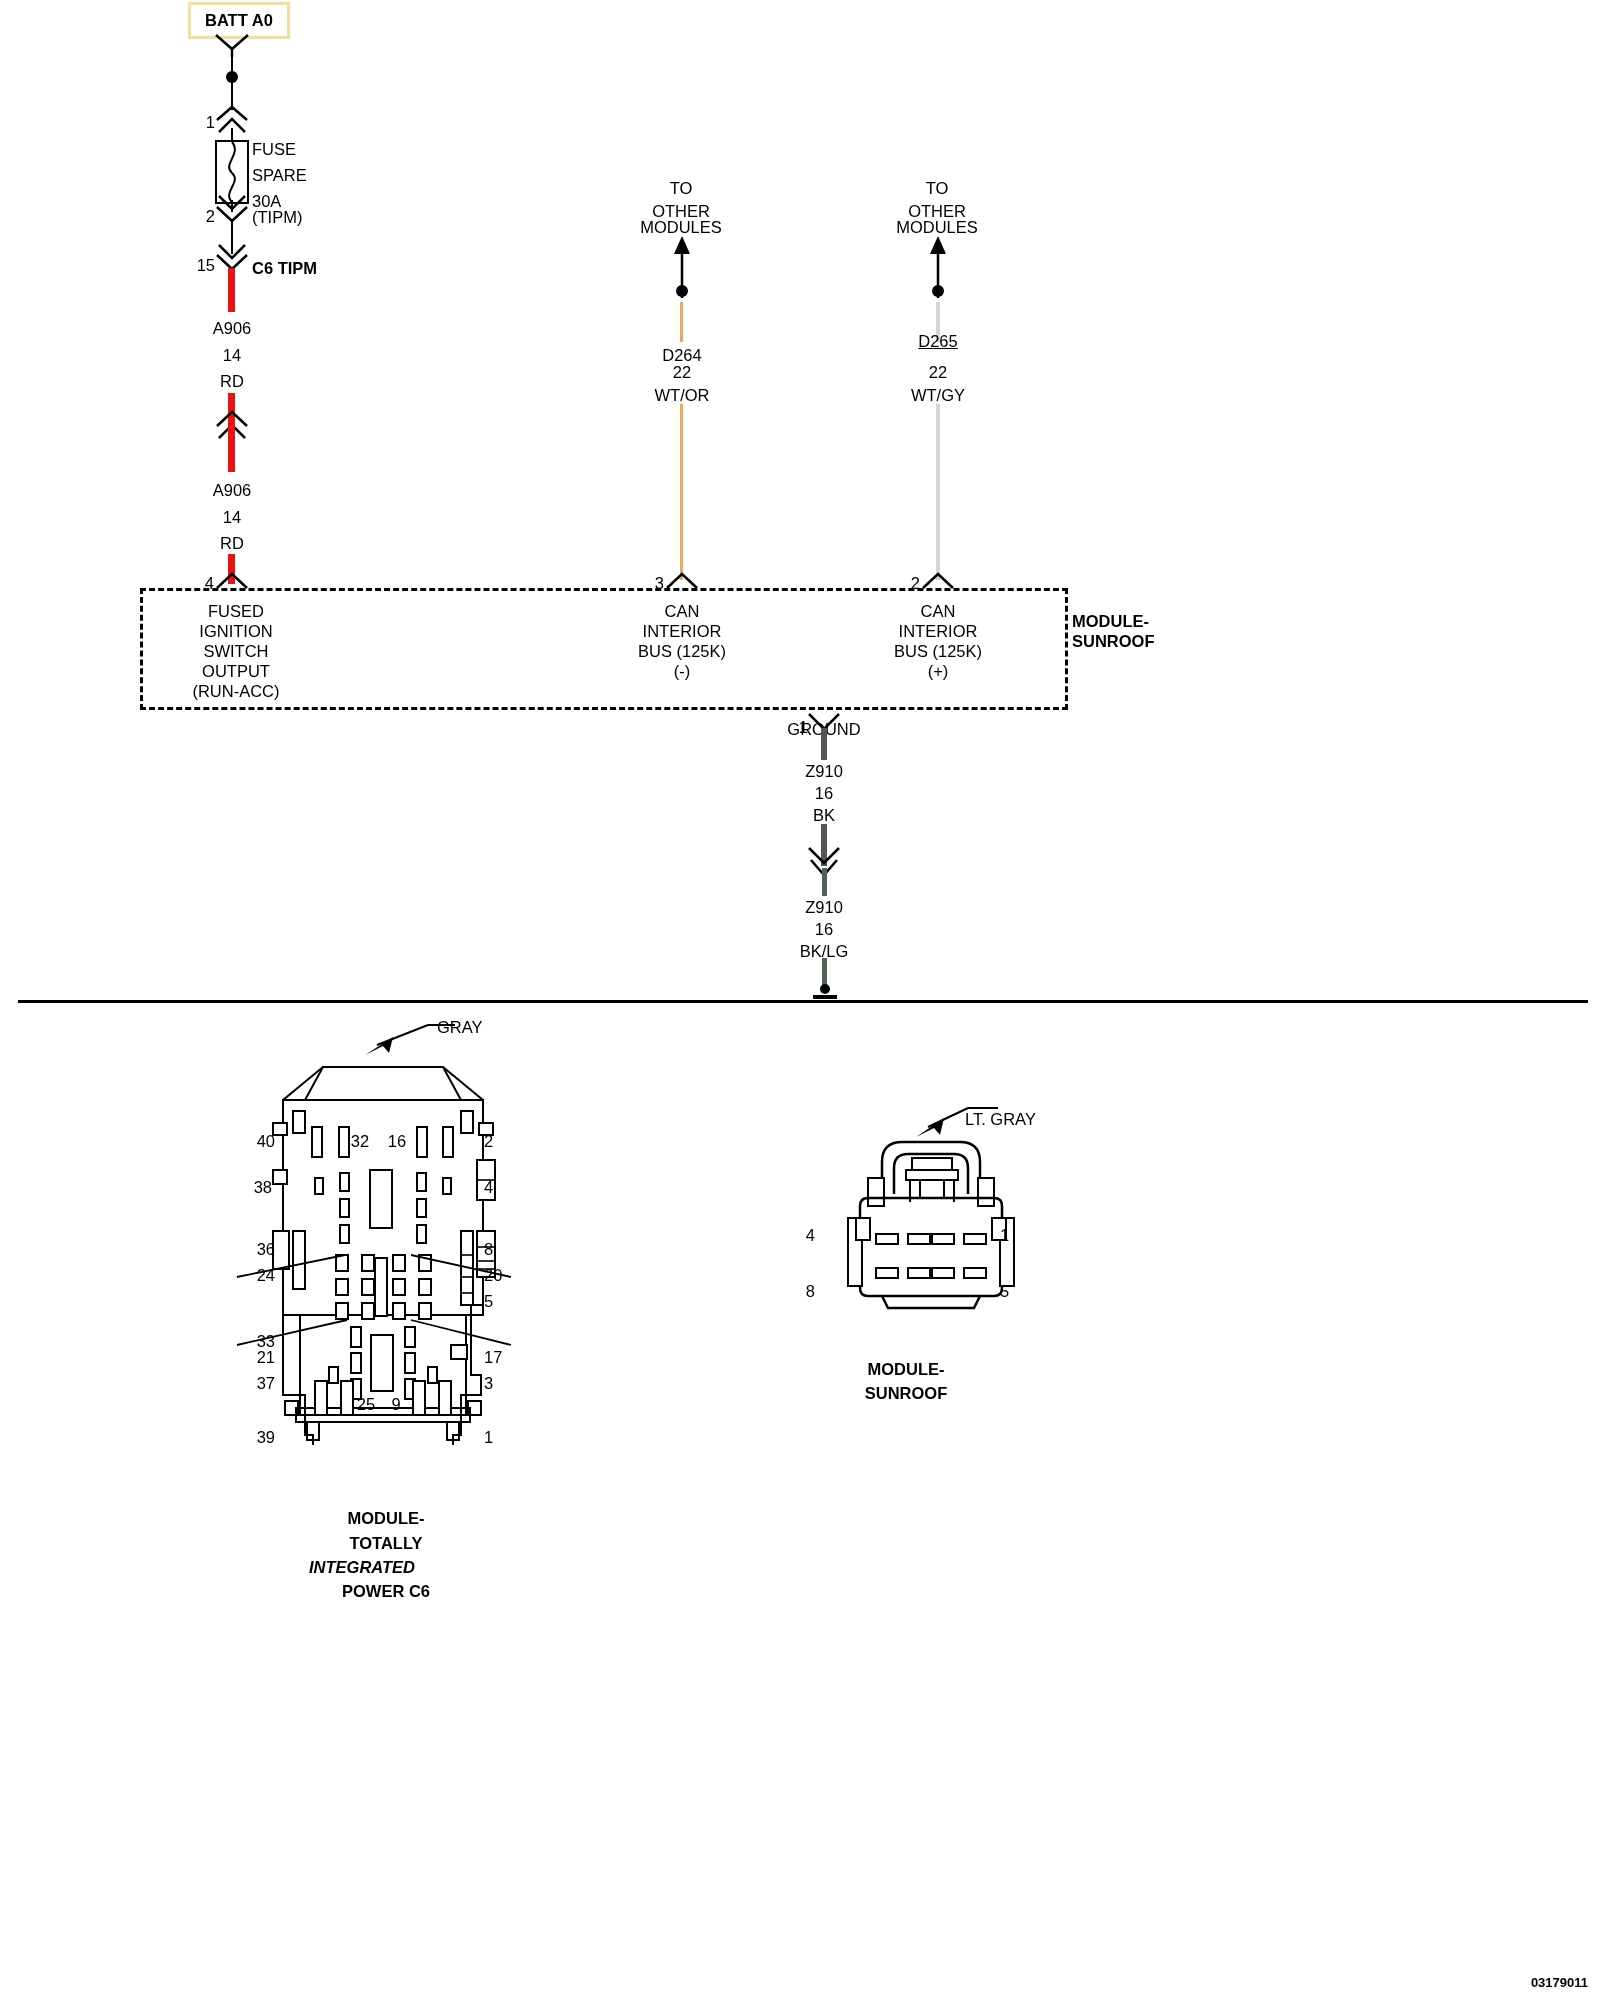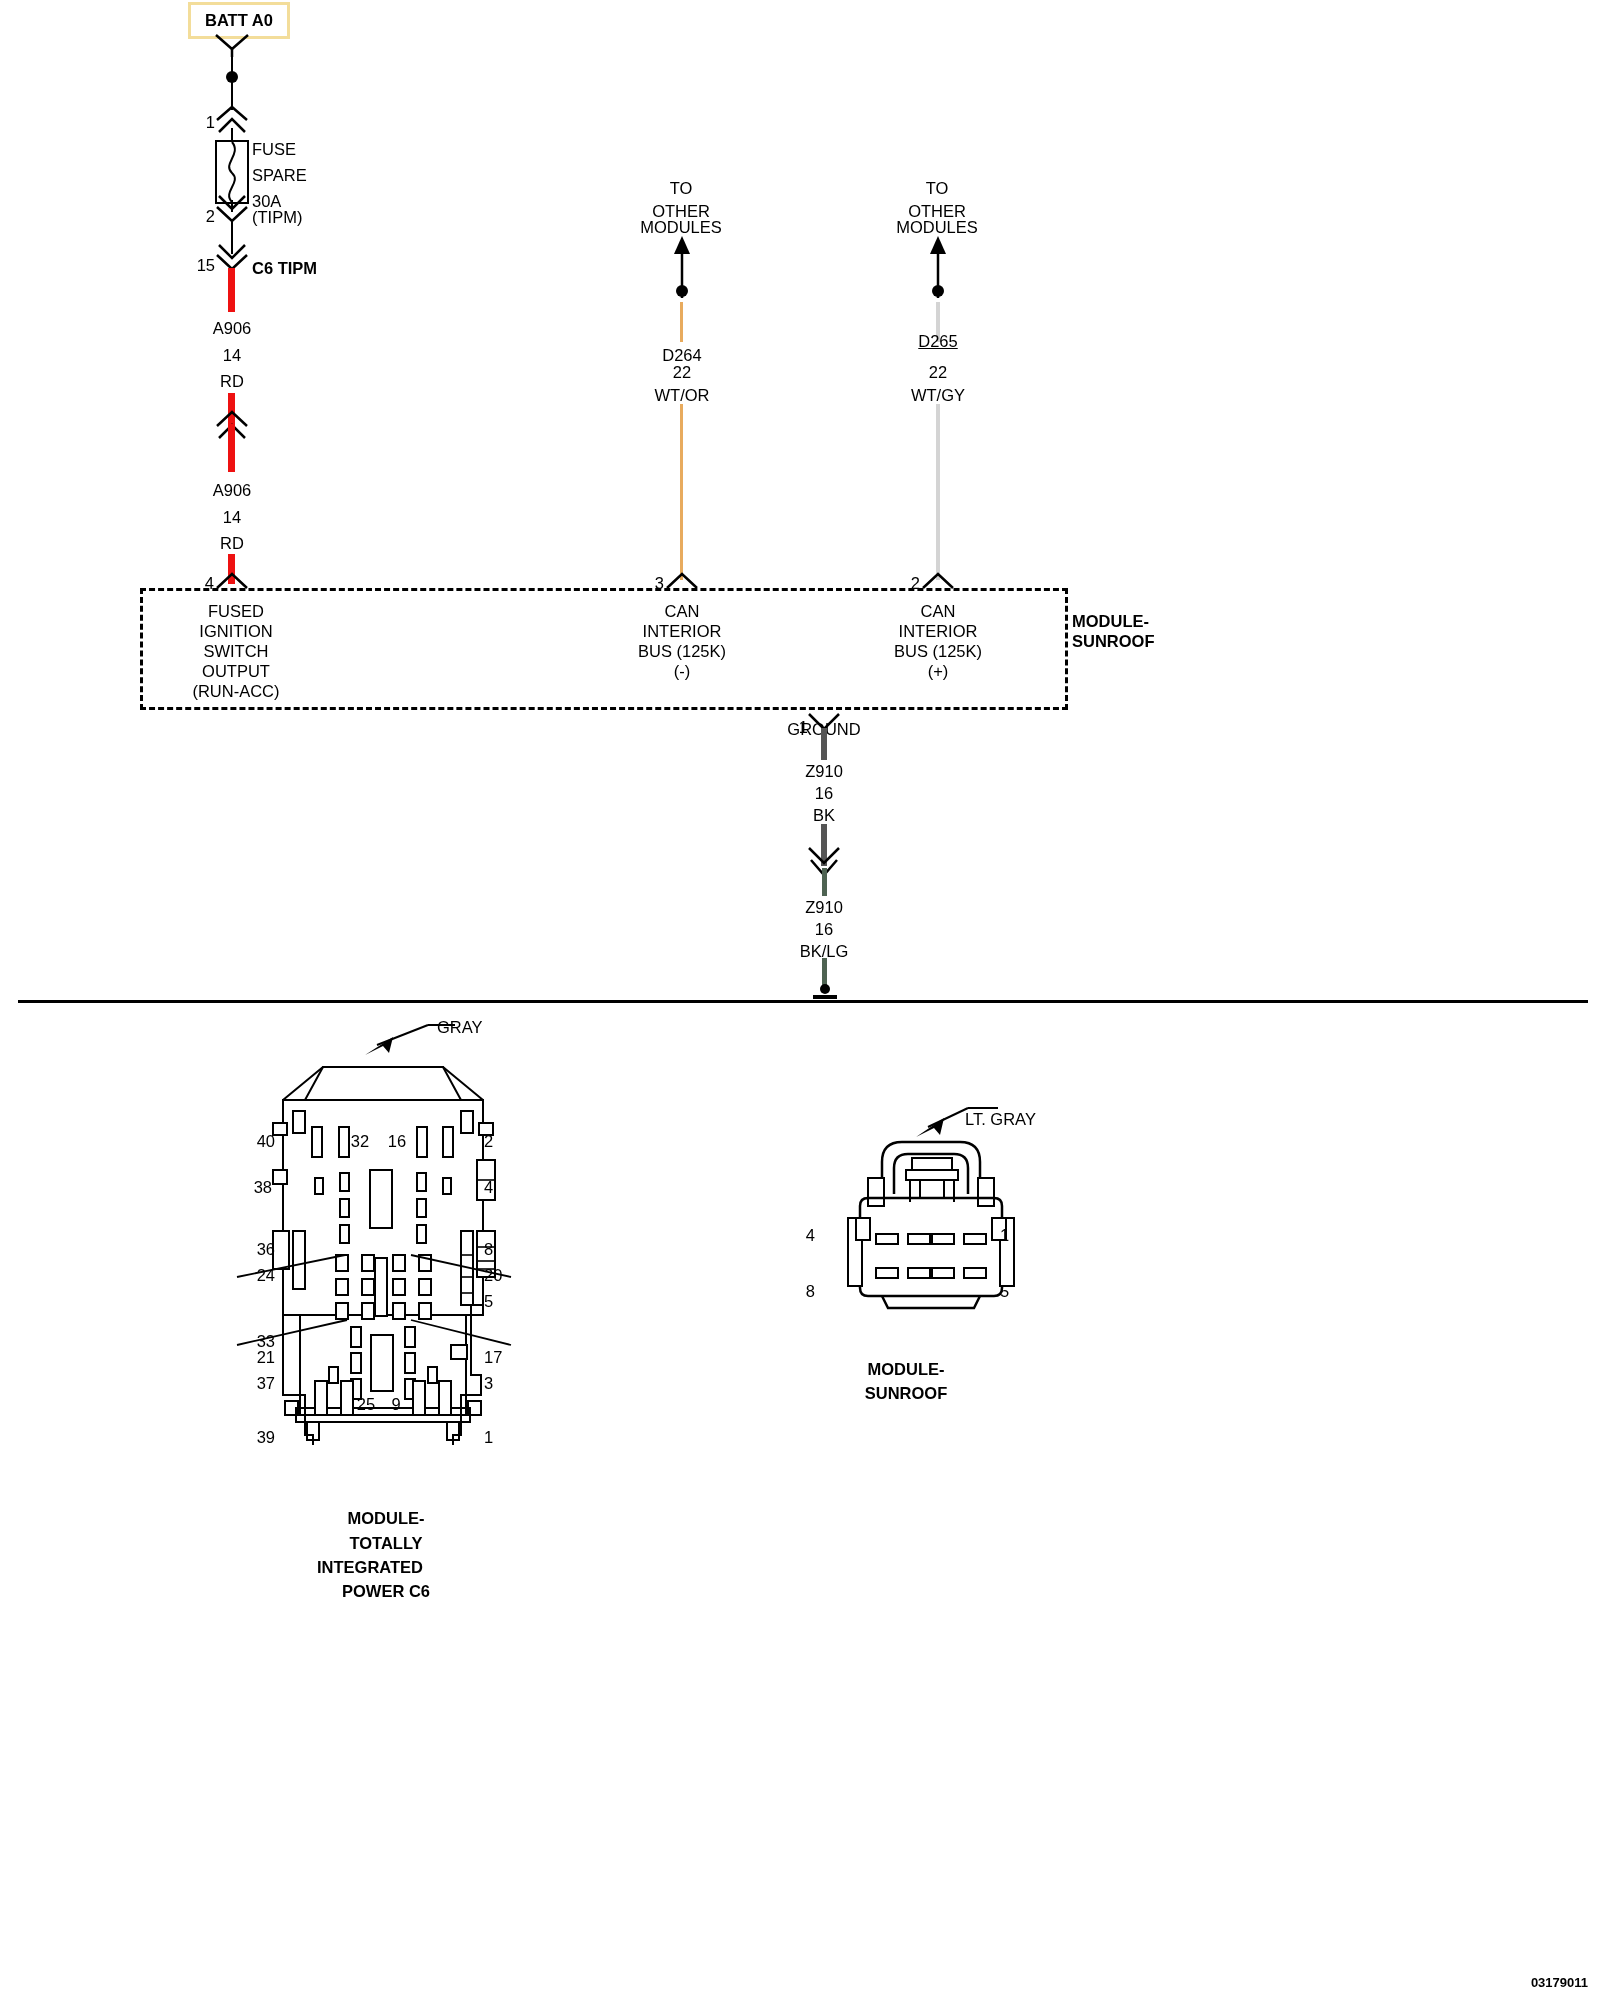--- a/index.html
+++ b/index.html
@@ -313,21 +313,21 @@
   <div class="abs txt lft" style="left:484px;top:1370px;">3</div>
   <div class="abs txt lft" style="left:484px;top:1424px;">1</div>
 
   <div class="abs txt ctr" style="left:360px;top:1128px;">32</div>
   <div class="abs txt ctr" style="left:397px;top:1128px;">16</div>
   <div class="abs txt ctr" style="left:366px;top:1391px;">25</div>
   <div class="abs txt ctr" style="left:396px;top:1391px;">9</div>
 
   <div class="abs txt b ctr" style="left:386px;top:1505px;">MODULE-</div>
   <div class="abs txt b ctr" style="left:386px;top:1530px;">TOTALLY</div>
-  <div class="abs txt b ctr" style="left:370px;top:1554px;">INTEGRATED</div>
+  <div class="abs txt b ctr" style="left:362px;top:1554px;font-style:italic;">INTEGRATED</div>
   <div class="abs txt b ctr" style="left:386px;top:1578px;">POWER C6</div>
 
   <svg class="connsvg" style="left:820px;top:1090px;" width="230" height="250">
 
     <line x1="108" y1="37" x2="148" y2="18" stroke="#000" stroke-width="2"></line>
     <line x1="148" y1="18" x2="178" y2="18" stroke="#000" stroke-width="2"></line>
     <path d="M96,47 L124,28 L120,45 L114,38 Z" fill="#000"></path>
 
     <path d="M62,110 L62,72 Q62,52 82,52 L140,52 Q160,52 160,72 L160,110" stroke="#000" stroke-width="2.5" fill="none"></path>
     <path d="M74,104 L74,78 Q74,64 88,64 L134,64 Q148,64 148,78 L148,104" stroke="#000" stroke-width="2.5" fill="none"></path>

